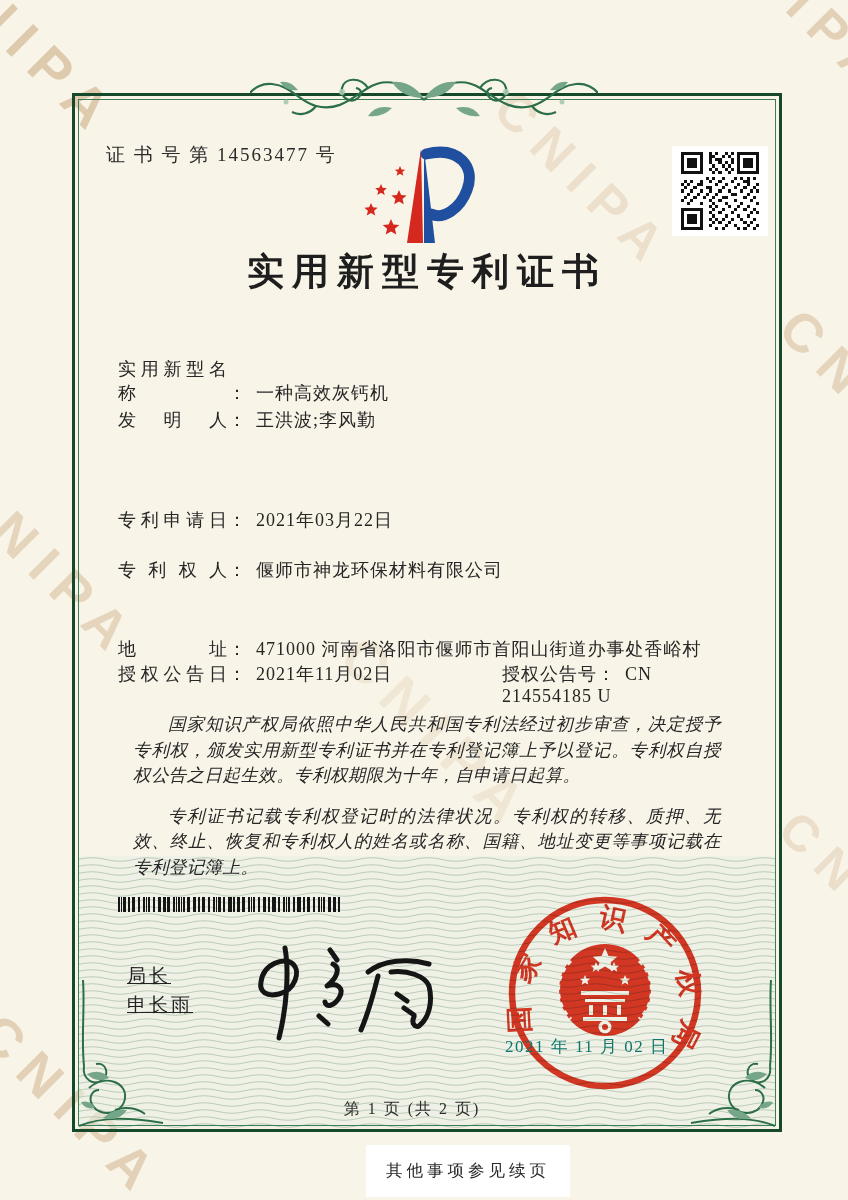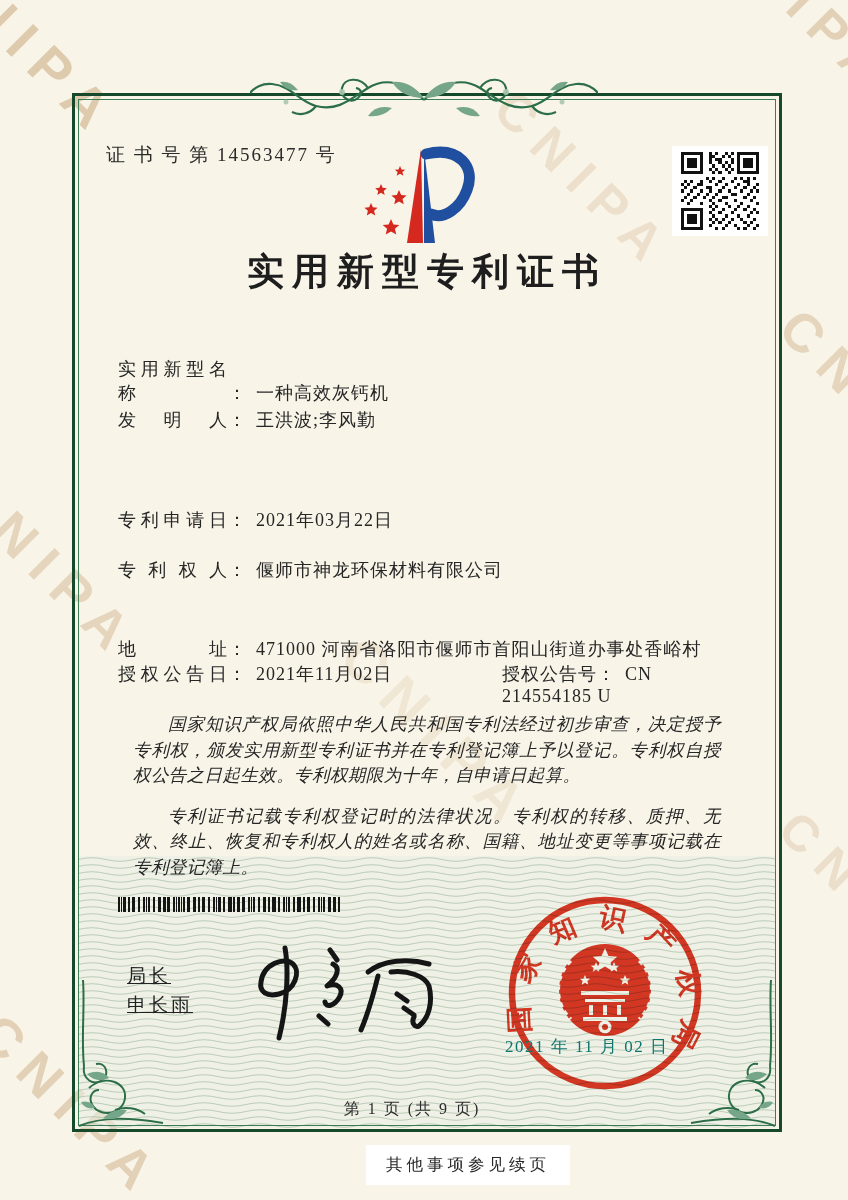--- a/index.html
+++ b/index.html
@@ -54,21 +54,21 @@
   }
   .director { position:absolute; left:127px; top:963px; font-size:19px; letter-spacing:3px; color:#222;text-decoration:underline; }
   .director .name { display:block; margin-top:3px; }
   .signature { position:absolute; left:233px; top:920px; }
   .seal { position:absolute; left:505px; top:893px; mix-blend-mode:multiply; opacity:0.95; }
   .sealdate { position:absolute; left:505px; top:1035px; width:210px; 
               font-size:17px; letter-spacing:1.5px; color:#0f766e; }
   .pageinfo { position:absolute; left:72px; top:1099px; width:680px; text-align:center;
               font-size:16px; letter-spacing:2px; color:#2c2c2c; }
   .contnote { position:absolute; left:424px; top:1145px; transform:translateX(-58px);
-              background:#ffffff; padding:9px 20px; font-size:16.5px; letter-spacing:4px; color:#262626; }
+              background:#ffffff; padding:15px 20px; font-size:16.5px; letter-spacing:4px; color:#262626; }
 </style>
 </head>
 <body>
 
 <div class="page">
 
   <span class="wm" style="left:-95px; top:10px;  font-size:56px; opacity:.55;">CNIPA</span>
   <span class="wm" style="left:690px; top:-25px; font-size:52px; opacity:.45;">CNIPA</span>
   <span class="wm" style="left:470px; top:150px; font-size:52px; opacity:.25;">CNIPA</span>
   <span class="wm" style="left:755px; top:370px; font-size:54px; opacity:.40;">CNIPA</span>
@@ -249,17 +249,17 @@
       <circle cx="100" cy="134" r="3" fill="#df2f1b"></circle>
       <g fill="none" stroke="#ffffff" stroke-width="3" stroke-dasharray="5 4">
         <path d="M66 68 A 40 40 0 0 0 66 126"></path>
         <path d="M134 68 A 40 40 0 0 1 134 126"></path>
       </g>
     </g>
   </svg>
 
   <div class="sealdate">2021 年 11 月 02 日</div>
 
-  <div class="pageinfo">第 1 页 (共 9 页)</div>
+  <div class="pageinfo">第 1 页 (共 2 页)</div>
 
   <div class="contnote">其他事项参见续页</div>
 
 </div>
 
 </body></html>

